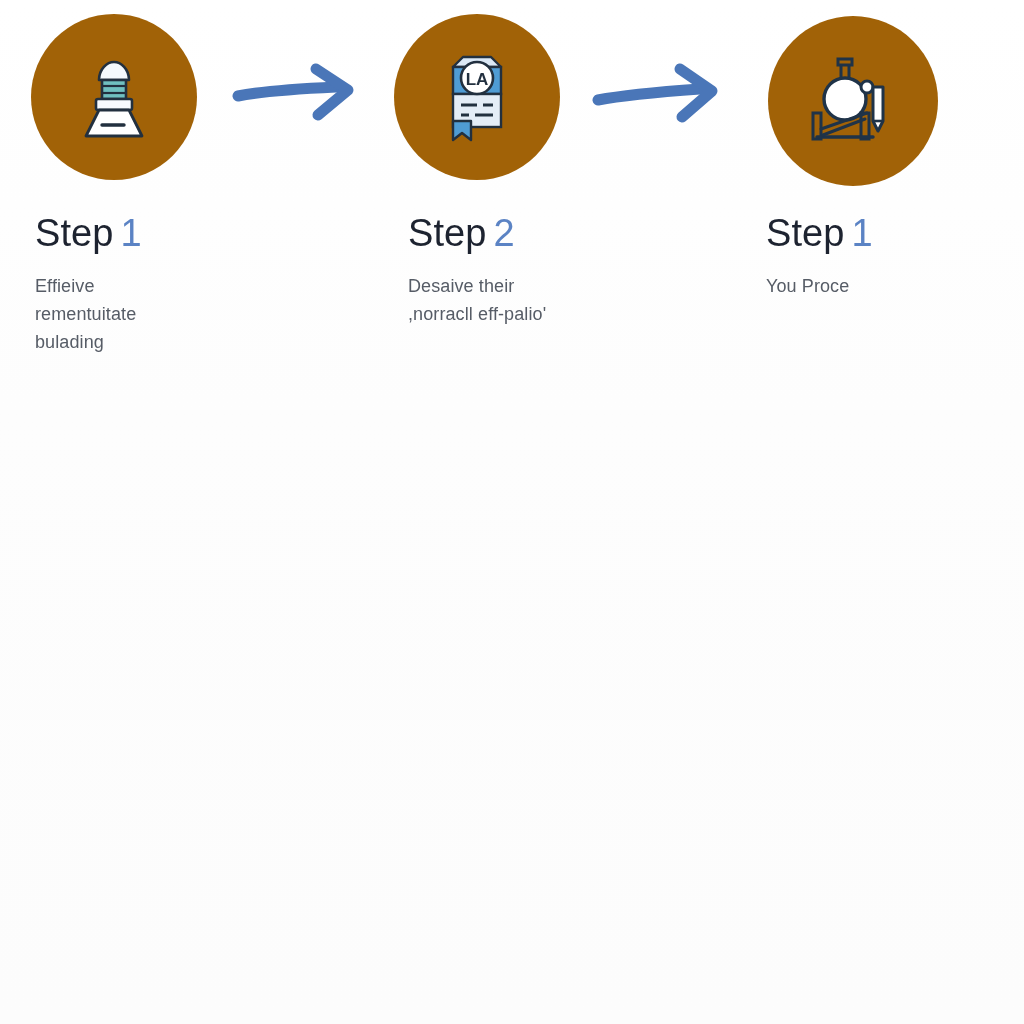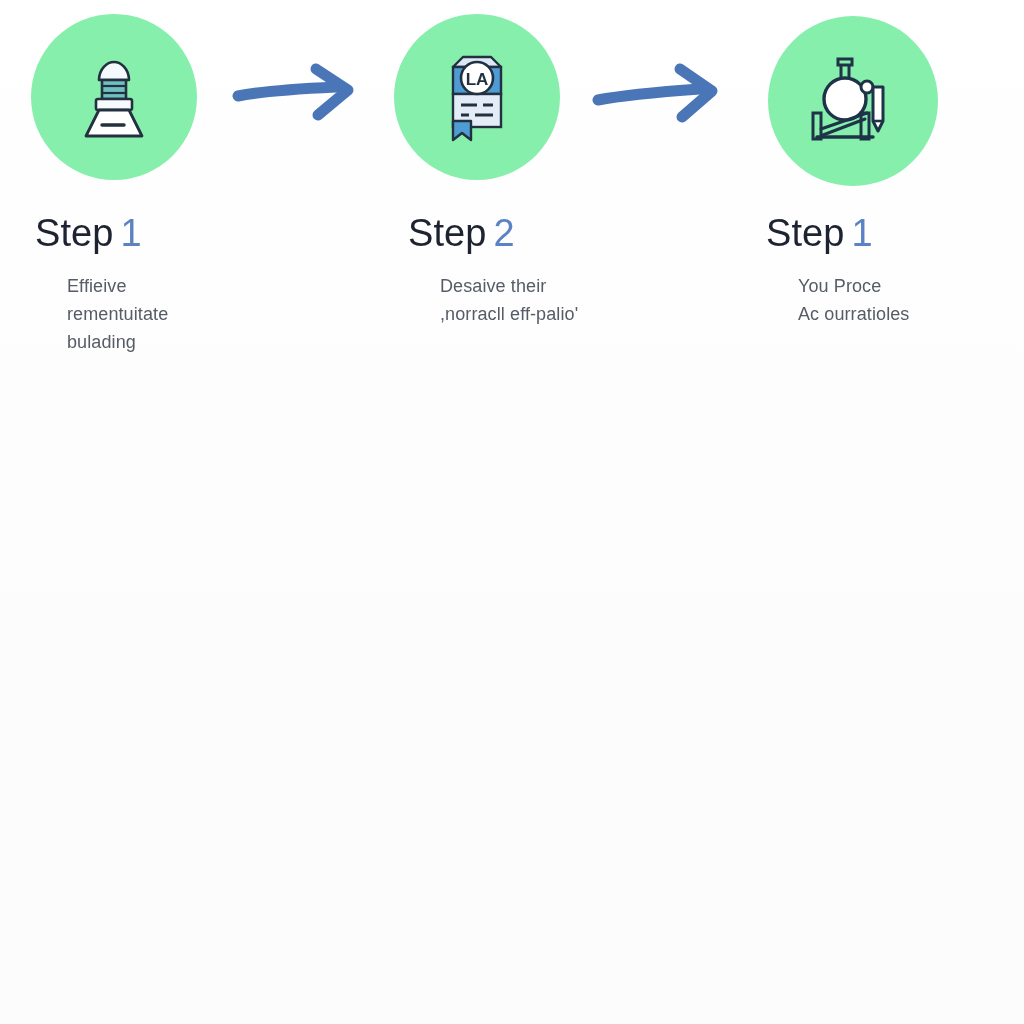--- a/index.html
+++ b/index.html
@@ -30,21 +30,21 @@
     width: 1024px;
     height: 400px;
   }
 
   
   .icon-badge {
     position: absolute;
     width: 166px;
     height: 166px;
     border-radius: 50%;
-    background: #86efac;
+    background: #a16207;
     display: flex;
     align-items: center;
     justify-content: center;
   }
   #badge-1 { left: 31px;  top: 14px; }
   #badge-2 { left: 394px; top: 14px; }
   #badge-3 { left: 768px; top: 16px; width: 170px; height: 170px; }
 
   .icon-badge svg { display: block; }
 
@@ -79,21 +79,21 @@
     font-weight: 400;
   }
 
   .step-desc {
     margin-top: 22px;
     font-size: 18px;
     line-height: 28px;
     color: #565c66;
     letter-spacing: 0.1px;
   }
-  .step-desc .desc-line { display: block; white-space: nowrap; margin-left: 32px; }
+  .step-desc .desc-line { display: block; white-space: nowrap; }
 </style>
 </head>
 <body>
 
 <div class="canvas"></div>
 
 <div class="steps-row">
 
   <div class="icon-badge" id="badge-1">
     <svg width="96" height="96" viewBox="0 0 96 96">
@@ -191,17 +191,16 @@
       <span class="desc-line">,norracll eff-palio'</span>
     </div>
   </div>
 
   <div class="step-text" id="text-3">
     <div class="step-heading">
       <span>Step</span><span class="step-num">1</span>
     </div>
     <div class="step-desc">
       <span class="desc-line">You Proce</span>
-      <span class="desc-line">Ac ourratioles</span>
     </div>
   </div>
 
 </div>
 
 </body></html>

